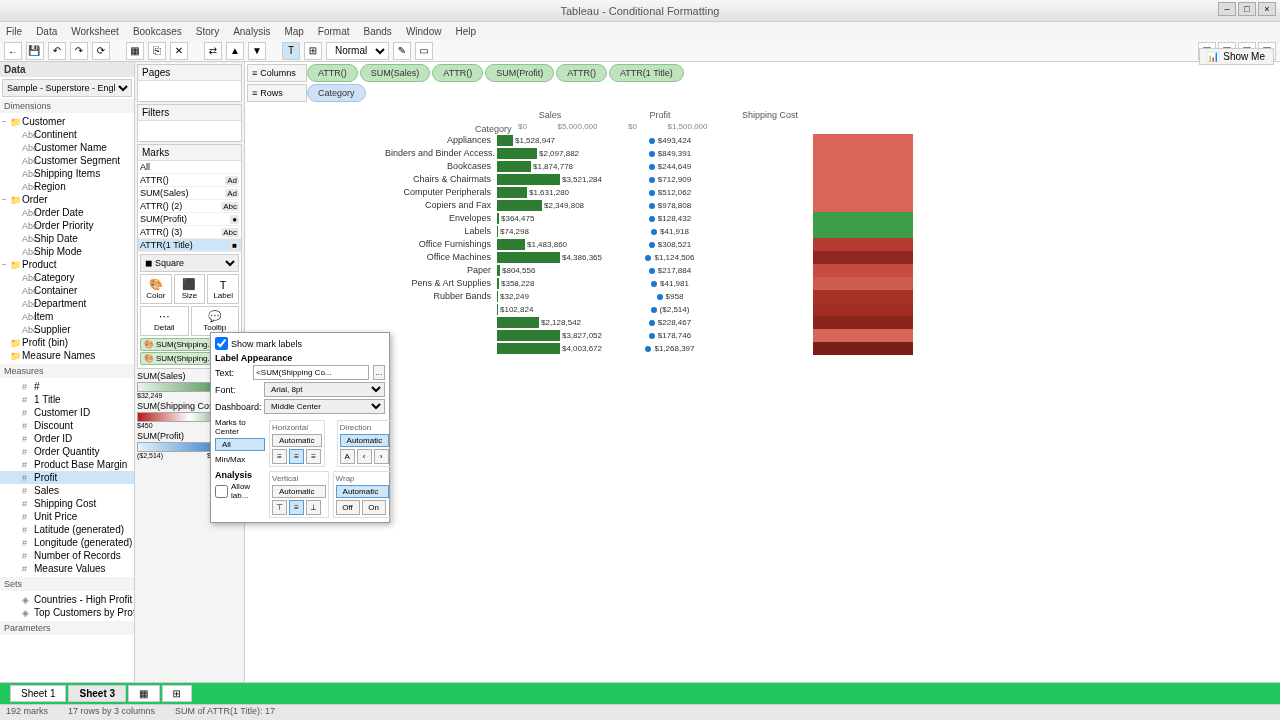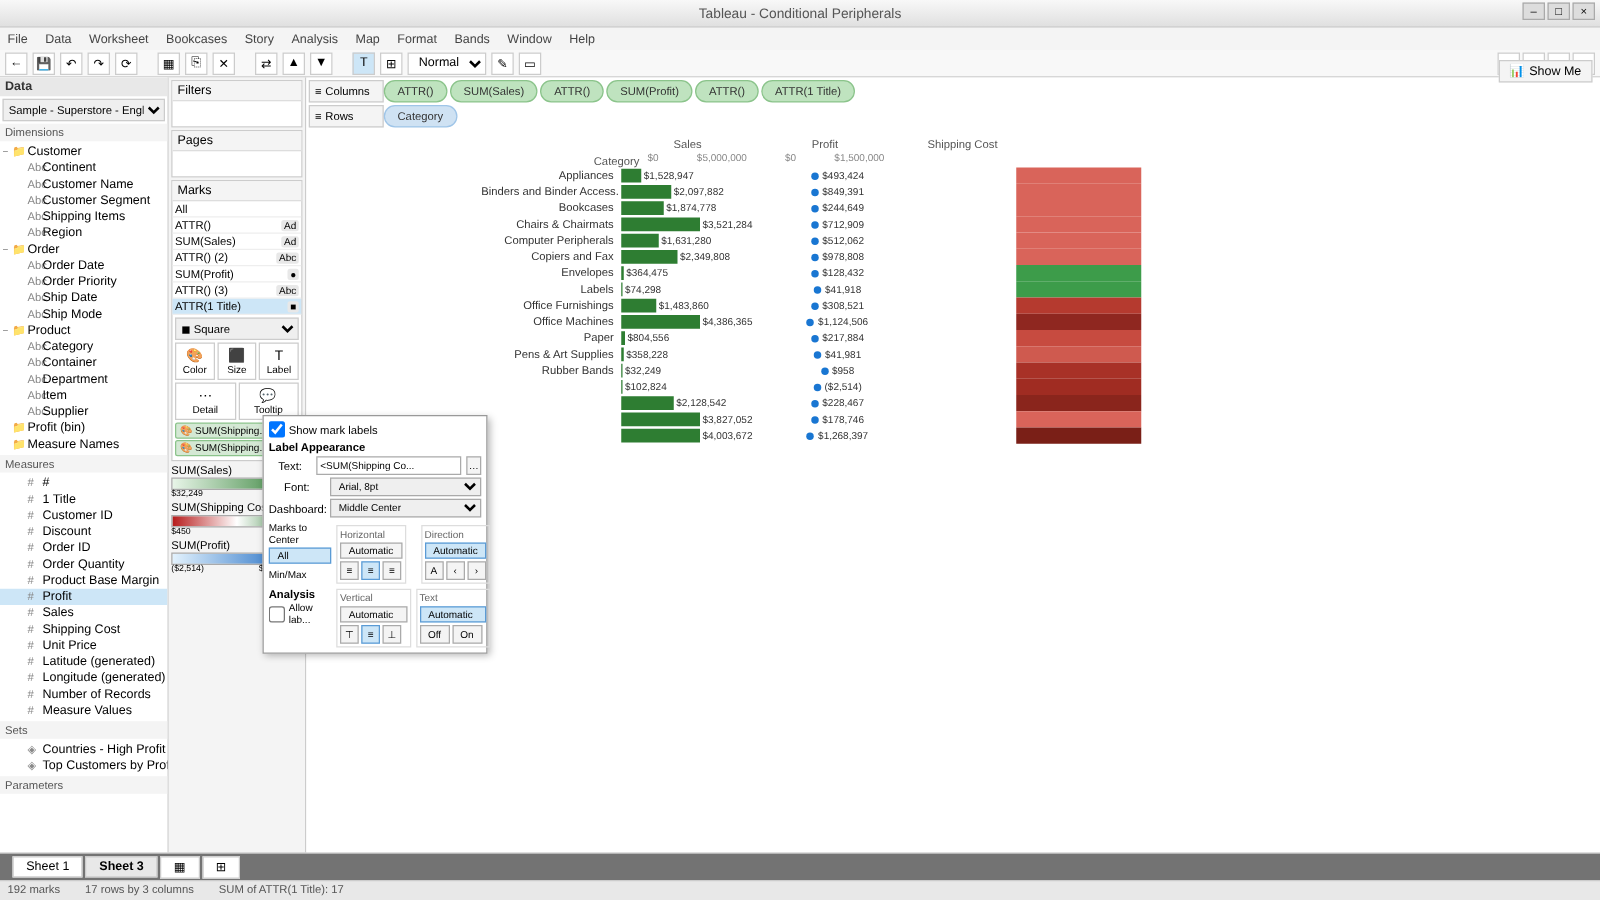--- a/index.html
+++ b/index.html
@@ -58,43 +58,43 @@
 .cat-col div { height:13px; line-height:13px; padding-right:4px; white-space:nowrap; overflow:hidden; }
 .sales-col { position:absolute; top:28px; left:252px; width:105px; }
 .sales-row { height:13px; display:flex; align-items:center; }
 .sales-bar { height:11px; background:#2e7d32; }
 .sales-lbl { font-size:8px; color:#333; margin-left:2px; }
 .profit-col { position:absolute; top:28px; left:360px; width:200px; }
 .profit-row { height:13px; display:flex; align-items:center; justify-content:center; font-size:8px; color:#333; padding-right:70px; position:relative; }
 .profit-dot { width:6px; height:6px; border-radius:50%; background:#1976d2; margin-right:3px; display:inline-block; }
 .ship-col { position:absolute; top:28px; left:568px; width:100px; }
 .ship-cell { height:13px; }
-.sheet-tabs { height:22px; background:#737373; border-top:1px solid #ccc; display:flex; align-items:center; padding-left:10px; gap:2px; }
+.sheet-tabs { height:22px; background:#22c55e; border-top:1px solid #ccc; display:flex; align-items:center; padding-left:10px; gap:2px; }
 .sheet-tab { padding:2px 10px; background:#fff; border:1px solid #ccc; font-size:10px; cursor:pointer; }
 .sheet-tab.active { background:#e8e8e8; font-weight:bold; }
 .status { height:16px; background:#e8e8e8; border-top:1px solid #ccc; font-size:9px; color:#555; padding:1px 6px; display:flex; gap:20px; }
 .popup { position:absolute; left:210px; top:332px; width:180px; background:#fff; border:1px solid #999; box-shadow:2px 2px 6px rgba(0,0,0,.3); font-size:9px; padding:4px; z-index:100; }
 .popup .chk { display:flex; align-items:center; gap:3px; margin-bottom:3px; }
 .popup .sec-h { font-weight:bold; margin:2px 0; font-size:9px; }
 .popup .row { display:flex; align-items:center; margin:2px 0; gap:4px; }
-.popup .row label { width:45px; text-align:center; }
+.popup .row label { width:45px; text-align:left; }
 .popup .row .inp { flex:1; height:15px; border:1px solid #aaa; font-size:8px; padding:0 2px; }
 .popup .btn-sm { width:15px; height:15px; border:1px solid #aaa; background:#f4f4f4; font-size:8px; text-align:center; line-height:13px; cursor:pointer; }
 .popup .btn-sm.act { background:#cde6f7; border-color:#5b9bd5; }
 .popup .group { border:1px solid #ddd; padding:2px; margin-top:2px; }
 .popup .group-h { font-size:8px; color:#666; margin-bottom:2px; }
 .popup .auto-btn { padding:1px 6px; border:1px solid #aaa; background:#f4f4f4; font-size:8px; cursor:pointer; }
 .popup .auto-btn.act { background:#cde6f7; border-color:#5b9bd5; }
 .showme { position:absolute; right:6px; top:48px; padding:2px 8px; background:#f4f4f4; border:1px solid #ccc; font-size:10px; cursor:pointer; display:flex; align-items:center; gap:3px; }
 </style>
 </head>
 <body>
 
 <div class="titlebar">
-  <span class="titlebar-text">Tableau - Conditional Peripherals</span>
+  <span class="titlebar-text">Tableau - Conditional Formatting</span>
   <div class="win-controls">
     <div class="win-btn">–</div>
     <div class="win-btn">□</div>
     <div class="win-btn">×</div>
   </div>
 </div>
 
 <div class="menubar" id="menubar">
     <span>File</span>
     <span>Data</span>
@@ -189,25 +189,25 @@
     <div class="left-sub">Sets</div>
     <div class="tree" id="sets-tree">
         <div class="tree-item lvl2"><span class="icon">◈</span>Countries - High Profit &amp; Sales</div>
         <div class="tree-item lvl2"><span class="icon">◈</span>Top Customers by Profit</div>
       </div>
     <div class="left-sub">Parameters</div>
   </div>
 
   <div class="pages-col">
     <div class="pages-sec">
+        <div class="pages-sec-h">Pages</div>
+        <div class="pages-body"></div>
+      </div>
+    <div class="pages-sec">
         <div class="pages-sec-h">Filters</div>
-        <div class="pages-body"></div>
-      </div>
-    <div class="pages-sec">
-        <div class="pages-sec-h">Pages</div>
         <div class="pages-body"></div>
       </div>
     <div class="pages-sec">
       <div class="pages-sec-h">Marks</div>
       <div id="mark-rows">
           <div class="mark-row">
             <span>All</span>
             <span class="pill-mini"></span>
           </div>
           <div class="mark-row">
@@ -532,21 +532,21 @@
         <div class="group" style="flex:1">
           <div class="group-h">Vertical</div>
           <div class="auto-btn">Automatic</div>
           <div style="display:flex;gap:2px;margin-top:2px">
             <div class="btn-sm">⊤</div>
             <div class="btn-sm act">≡</div>
             <div class="btn-sm">⊥</div>
           </div>
         </div>
         <div class="group" style="flex:1">
-          <div class="group-h">Text</div>
+          <div class="group-h">Wrap</div>
           <div class="auto-btn act">Automatic</div>
           <div style="display:flex;gap:2px;margin-top:2px">
             <div class="btn-sm" style="width:24px">Off</div>
             <div class="btn-sm" style="width:24px">On</div>
           </div>
         </div>
       </div>
     </div>
   </div>
 </div>

